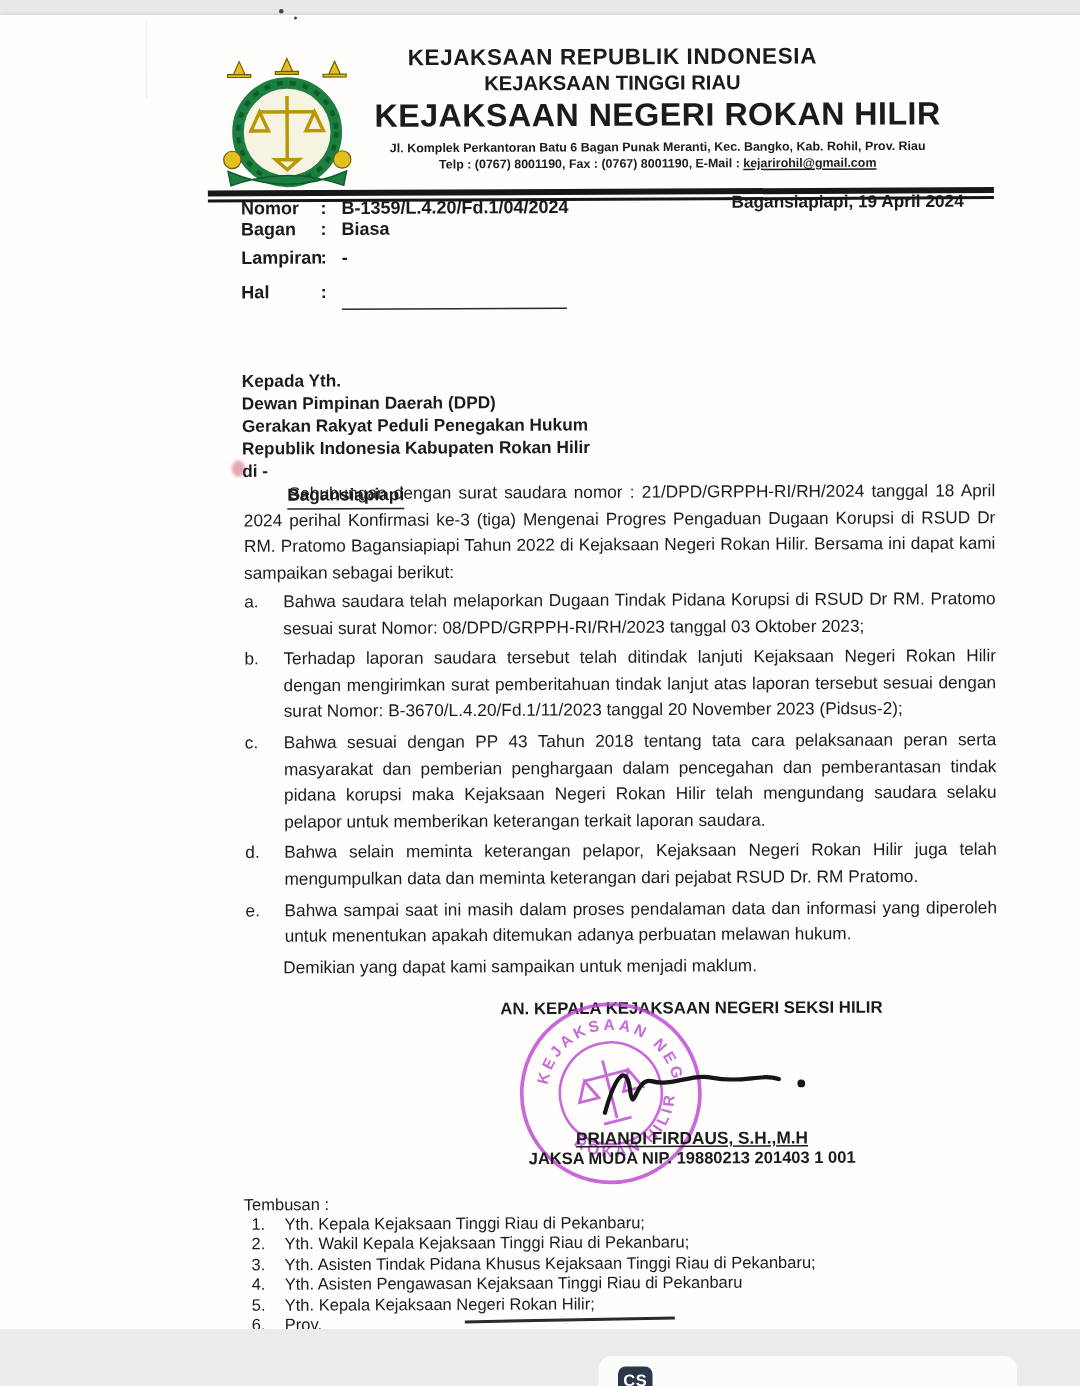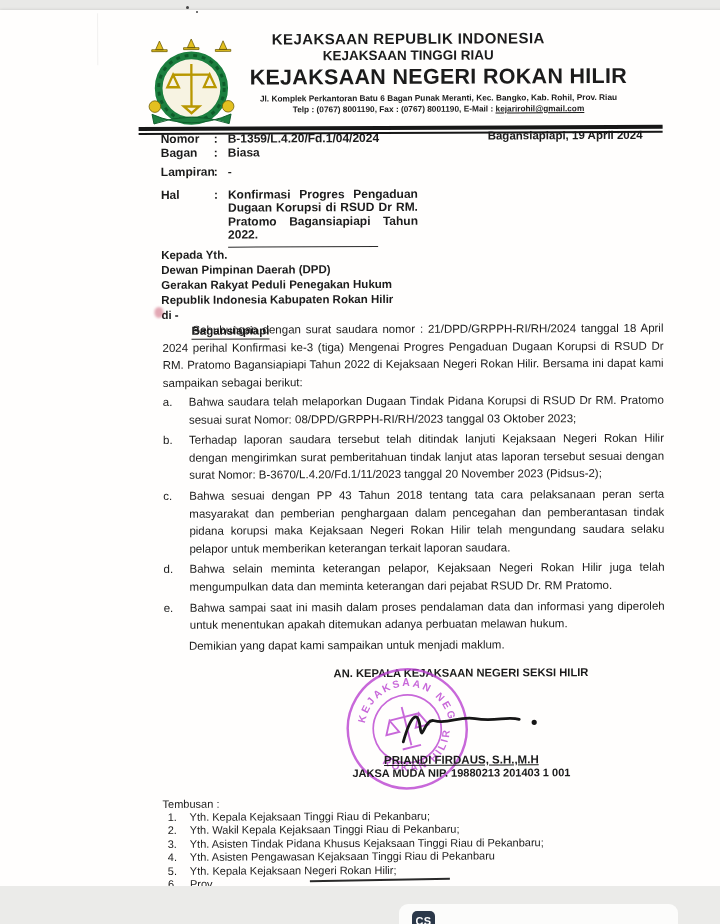--- a/index.html
+++ b/index.html
@@ -110,21 +110,20 @@
           <span>Biasa</span>
         </div>
         <div class="mrow r3">
           <span class="lbl">Lampiran</span>
           <span class="col">:</span>
           <span>-</span>
         </div>
         <div class="mrow r4">
           <span class="lbl">Hal</span>
           <span class="col">:</span>
-          <span class="halval">Konfirmasi Progres Pengaduan Dugaan Korupsi di RSUD Dr RM. Pratomo Bagansiapiapi Tahun 2022.</span>
         </div>
         <div class="hal-underline"></div>
       </div>
       <div class="date">Bagansiapiapi, 19 April 2024</div>
 
       <div class="recipient">
         <div>Kepada Yth.</div>
         <div>Dewan Pimpinan Daerah (DPD)</div>
         <div>Gerakan Rakyat Peduli Penegakan Hukum</div>
         <div>Republik Indonesia Kabupaten Rokan Hilir</div>

